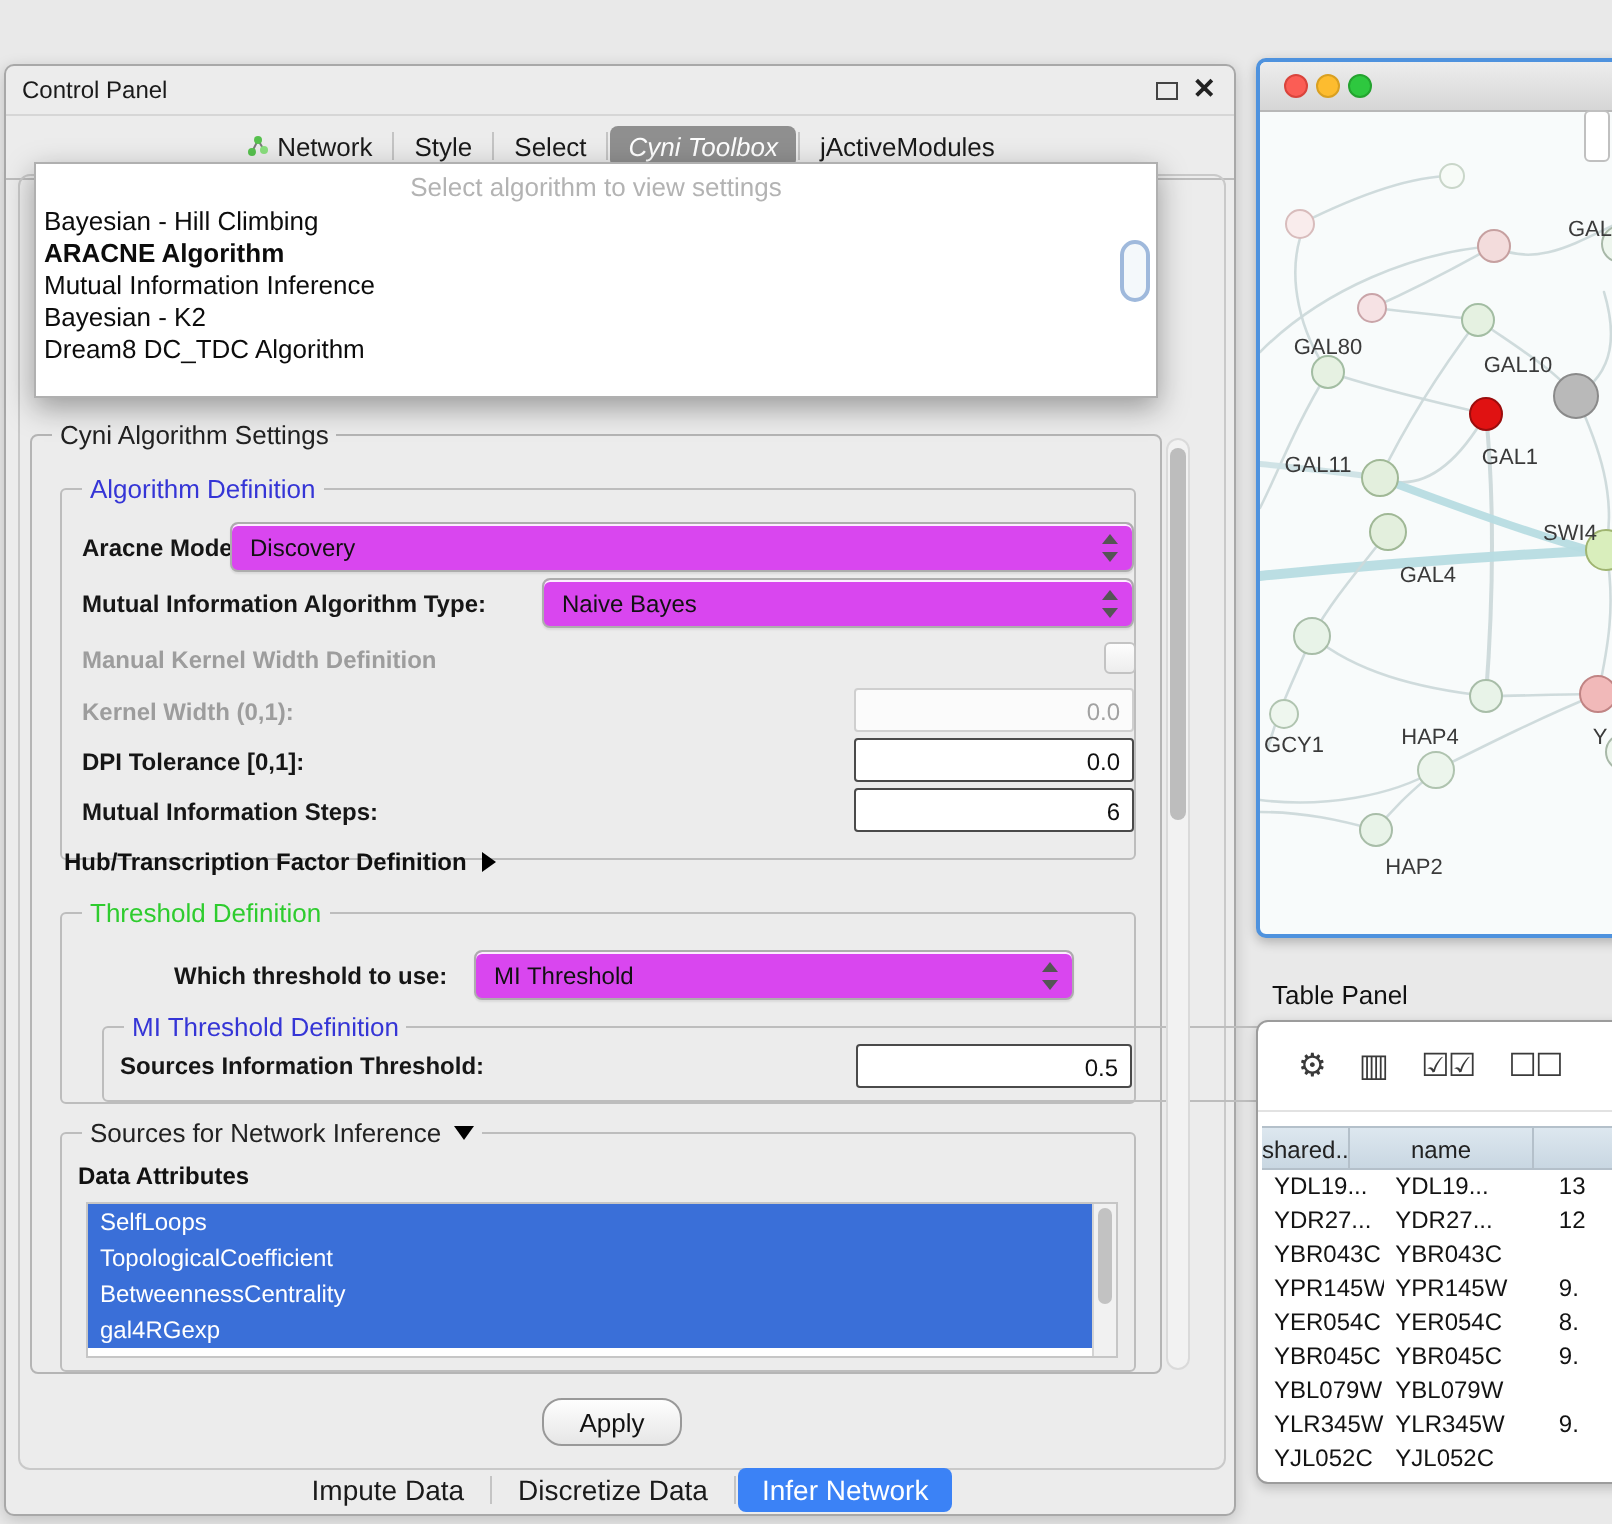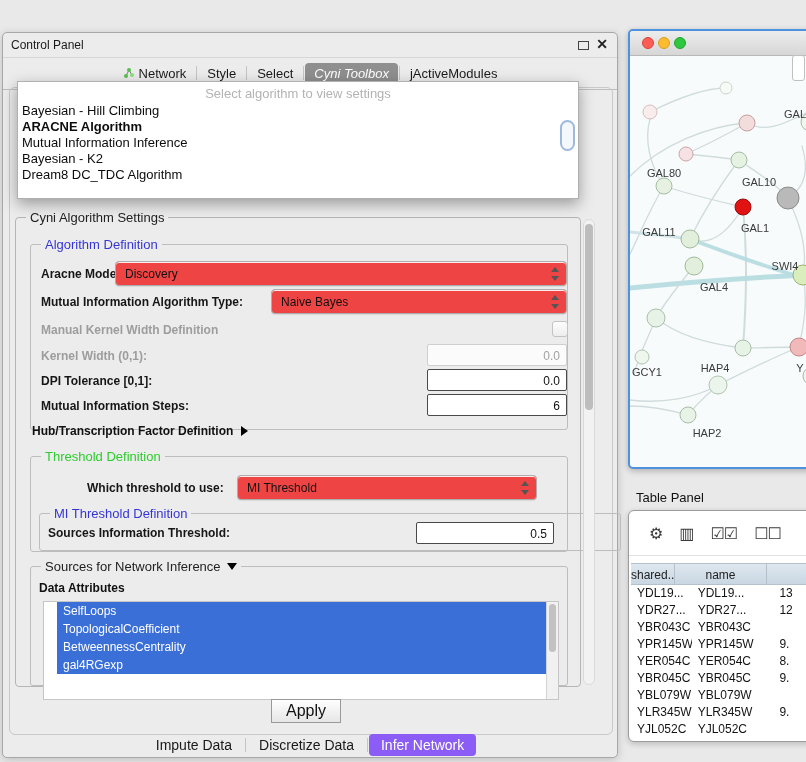--- a/index.html
+++ b/index.html
@@ -30,21 +30,21 @@
   .algdef{left:14px;top:26px;width:538px;height:186px;}
   .lbl{position:absolute;font-weight:bold;font-size:12px;color:#161616;white-space:nowrap;line-height:14px;}
   .lbl.disabled{color:#9d9d9d;}
   .lbl-aracne{left:10px;top:22px;}
   .lbl-mitype{left:10px;top:50px;}
   .lbl-manual{left:10px;top:78px;}
   .lbl-kernel{left:10px;top:104px;}
   .lbl-dpi{left:10px;top:129px;}
   .lbl-steps{left:10px;top:154px;}
 
-  .combo{position:absolute;height:25px;background:#ef4444;border:1px solid #adadad;border-radius:4px;box-sizing:border-box;
+  .combo{position:absolute;height:25px;background:#d946ef;border:1px solid #adadad;border-radius:4px;box-sizing:border-box;
          box-shadow:inset 0 1px 0 rgba(255,255,255,.9),0 1px 1px rgba(0,0,0,.08);}
   .combo-val{position:absolute;left:9px;top:50%;transform:translateY(-50%);font-size:12px;color:#111;white-space:nowrap;}
   .combo-arrows{position:absolute;right:7px;top:50%;margin-top:-7px;width:8px;height:14px;}
   .combo-arrows::before{content:"";position:absolute;left:0;top:0;border-left:4px solid transparent;border-right:4px solid transparent;border-bottom:5px solid #555;}
   .combo-arrows::after{content:"";position:absolute;left:0;bottom:0;border-left:4px solid transparent;border-right:4px solid transparent;border-top:5px solid #555;}
   .cmb-aracne{left:84px;top:16px;width:452px;}
   .cmb-mitype{left:240px;top:44px;width:296px;}
 
   .checkbox{position:absolute;left:521px;top:76px;width:14px;height:14px;border:1px solid #c3c3c3;border-radius:3px;background:linear-gradient(#fdfdfd,#ededed);}
 
@@ -55,41 +55,41 @@
   .fld-dpi{left:396px;top:124px;width:140px;}
   .fld-steps{left:396px;top:149px;width:140px;}
 
   .hub-row{position:absolute;left:16px;top:206px;display:flex;align-items:center;gap:8px;font-weight:bold;font-size:12px;color:#111;}
   .tri-right{width:0;height:0;border-top:5px solid transparent;border-bottom:5px solid transparent;border-left:7px solid #000;}
   .tri-down{width:0;height:0;border-left:5px solid transparent;border-right:5px solid transparent;border-top:7px solid #000;}
 
   .threshold{left:14px;top:238px;width:538px;height:96px;}
   .lbl-which{left:56px;top:24px;}
   .cmb-which{left:206px;top:18px;width:300px;}
-  .mithr{left:8px;top:56px;width:582px;height:38px;}
+  .mithr{left:20px;top:56px;width:582px;height:38px;}
   .lbl-mithr{left:8px;top:12px;}
   .fld-mithr{left:376px;top:8px;width:138px;}
 
   .sources{left:14px;top:348px;width:538px;height:120px;}
   .group-title.dark{display:flex;align-items:center;gap:6px;}
   .attr-label{position:absolute;left:8px;top:14px;font-weight:bold;font-size:12px;color:#111;}
-  .attr-list{position:absolute;left:12px;top:34px;width:516px;height:99px;background:#fff;border:1px solid #c6c6c6;box-sizing:border-box;overflow:hidden;padding-left:13px;}
+  .attr-list{position:absolute;left:12px;top:34px;width:516px;height:78px;background:#fff;border:1px solid #c6c6c6;box-sizing:border-box;overflow:hidden;}
   .attr-item{height:18px;line-height:18px;font-size:12px;padding-left:6px;color:#111;width:calc(100% - 12px);box-sizing:border-box;}
   .attr-item.selected{background:#3a6fd8;color:#fff;}
   .al-sb{position:absolute;right:0;top:0;width:12px;height:100%;background:#f1f1f1;border-left:1px solid #d4d4d4;box-sizing:border-box;}
   .al-thumb{position:absolute;left:2px;top:2px;width:7px;height:48px;background:#c2c2c2;border-radius:4px;}
 
   .main-scrollbar{position:absolute;left:580px;top:186px;width:12px;height:466px;background:#f2f2f2;border:1px solid #dadada;border-radius:6px;box-sizing:border-box;}
   .ms-thumb{position:absolute;left:1px;top:4px;width:8px;height:186px;background:#bdbdbd;border-radius:4px;}
 
   .apply{position:absolute;left:268px;top:666px;width:70px;height:24px;background:linear-gradient(#fefefe,#e6e6e6);
-         border:1px solid #999;border-radius:0;font-size:16px;color:#111;font-family:"Liberation Sans",sans-serif;}
+         border:1px solid #999;border-radius:10px;font-size:13px;color:#111;font-family:"Liberation Sans",sans-serif;}
   .cp-bottom-tabs{position:absolute;left:0;right:0;top:698px;height:28px;display:flex;align-items:center;justify-content:center;}
   .btab{padding:3px 12px;font-size:14px;color:#1a1a1a;border-radius:4px;}
-  .btab.sel{background:#8b5cf6;color:#fff;}
+  .btab.sel{background:#3b82f6;color:#fff;}
 
   
   .popup{position:absolute;left:14px;top:48px;width:562px;height:118px;background:#fff;border:1px solid #b0b0b0;
          box-shadow:0 5px 14px rgba(0,0,0,.35);z-index:50;box-sizing:border-box;}
   .popup-prompt{height:18px;line-height:18px;margin-top:3px;text-align:center;font-size:13px;color:#b3b3b3;}
   .pitem{height:16px;line-height:16px;font-size:13px;padding-left:4px;color:#0c0c0c;white-space:nowrap;}
   .pitem.bold{font-weight:bold;}
   .popup-thumb{position:absolute;right:3px;top:38px;width:15px;height:31px;border:2px solid #9fb9dc;border-radius:8px;background:#f4f8fb;box-sizing:border-box;}
 
   

